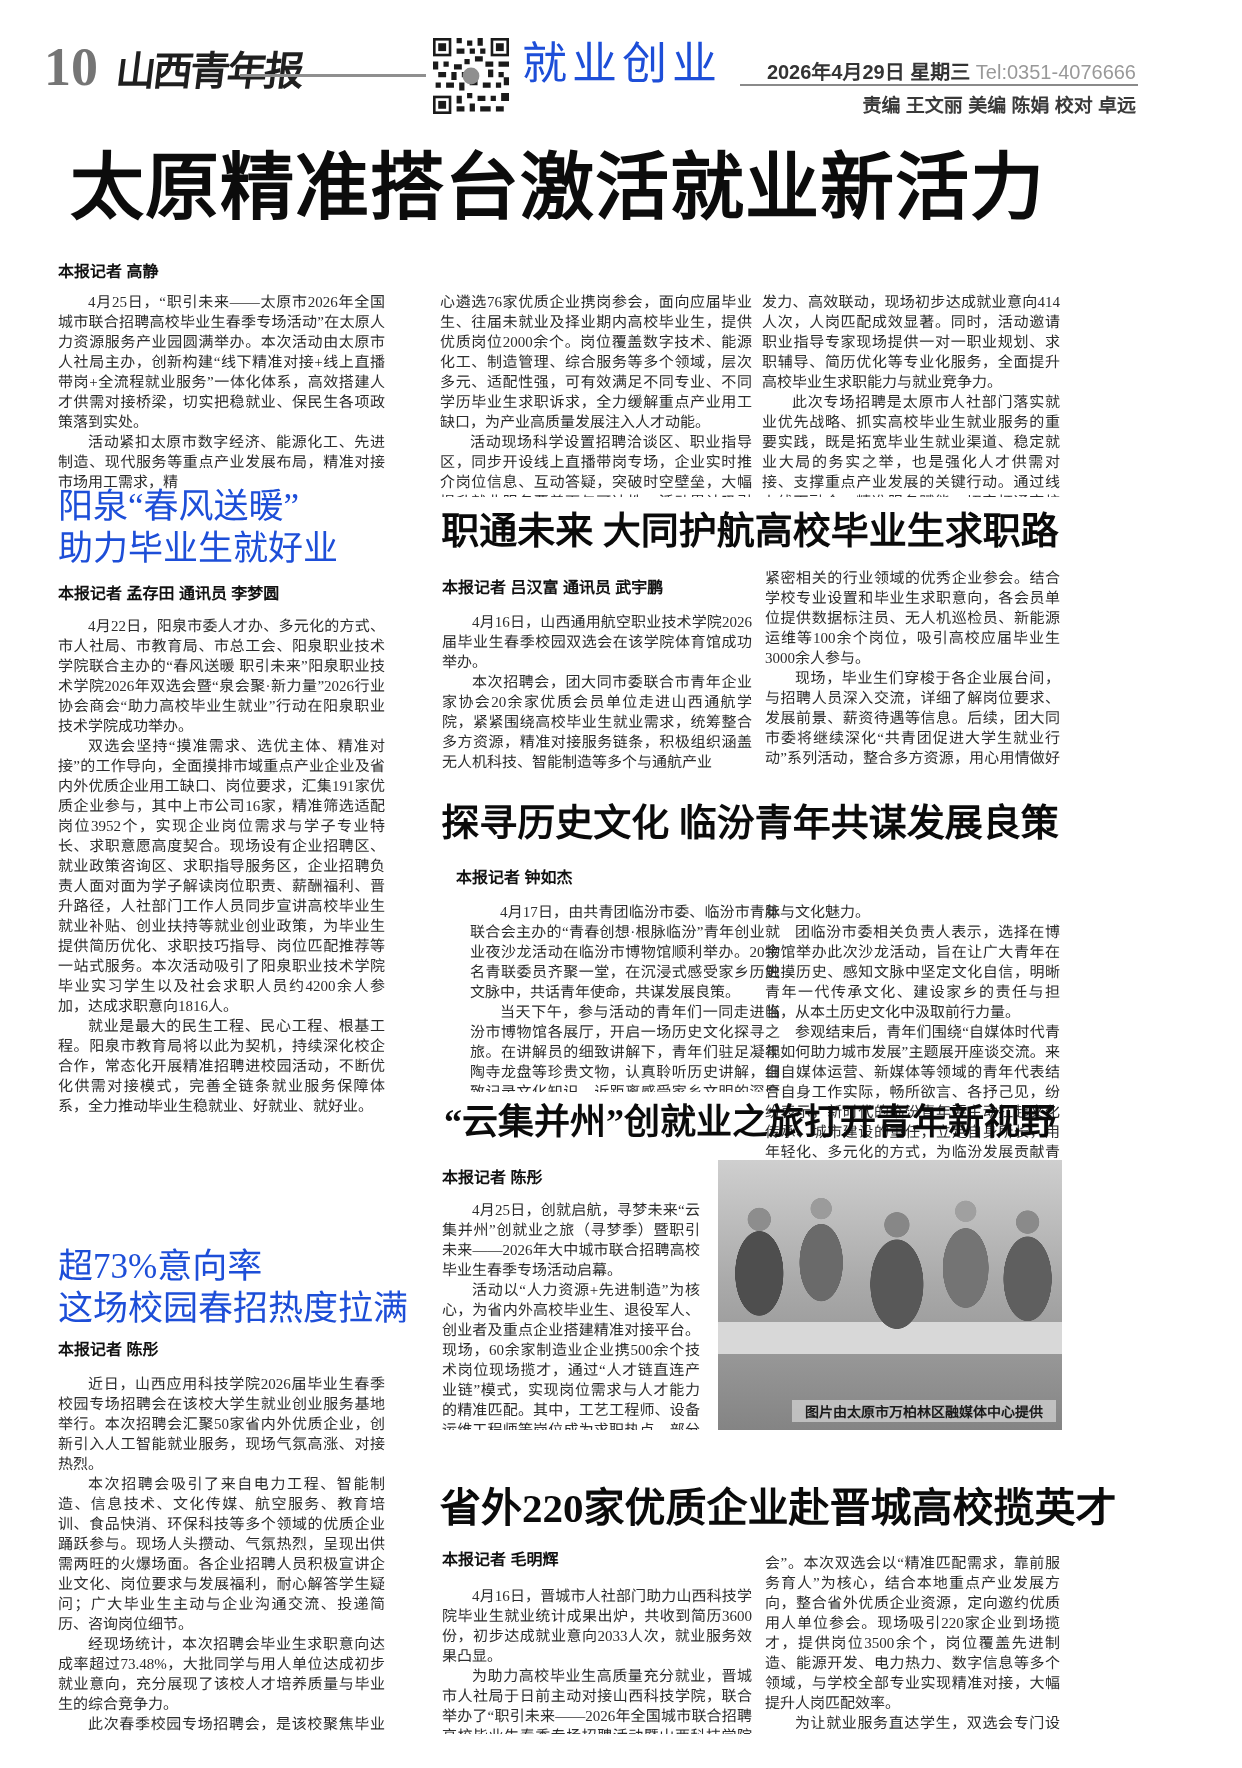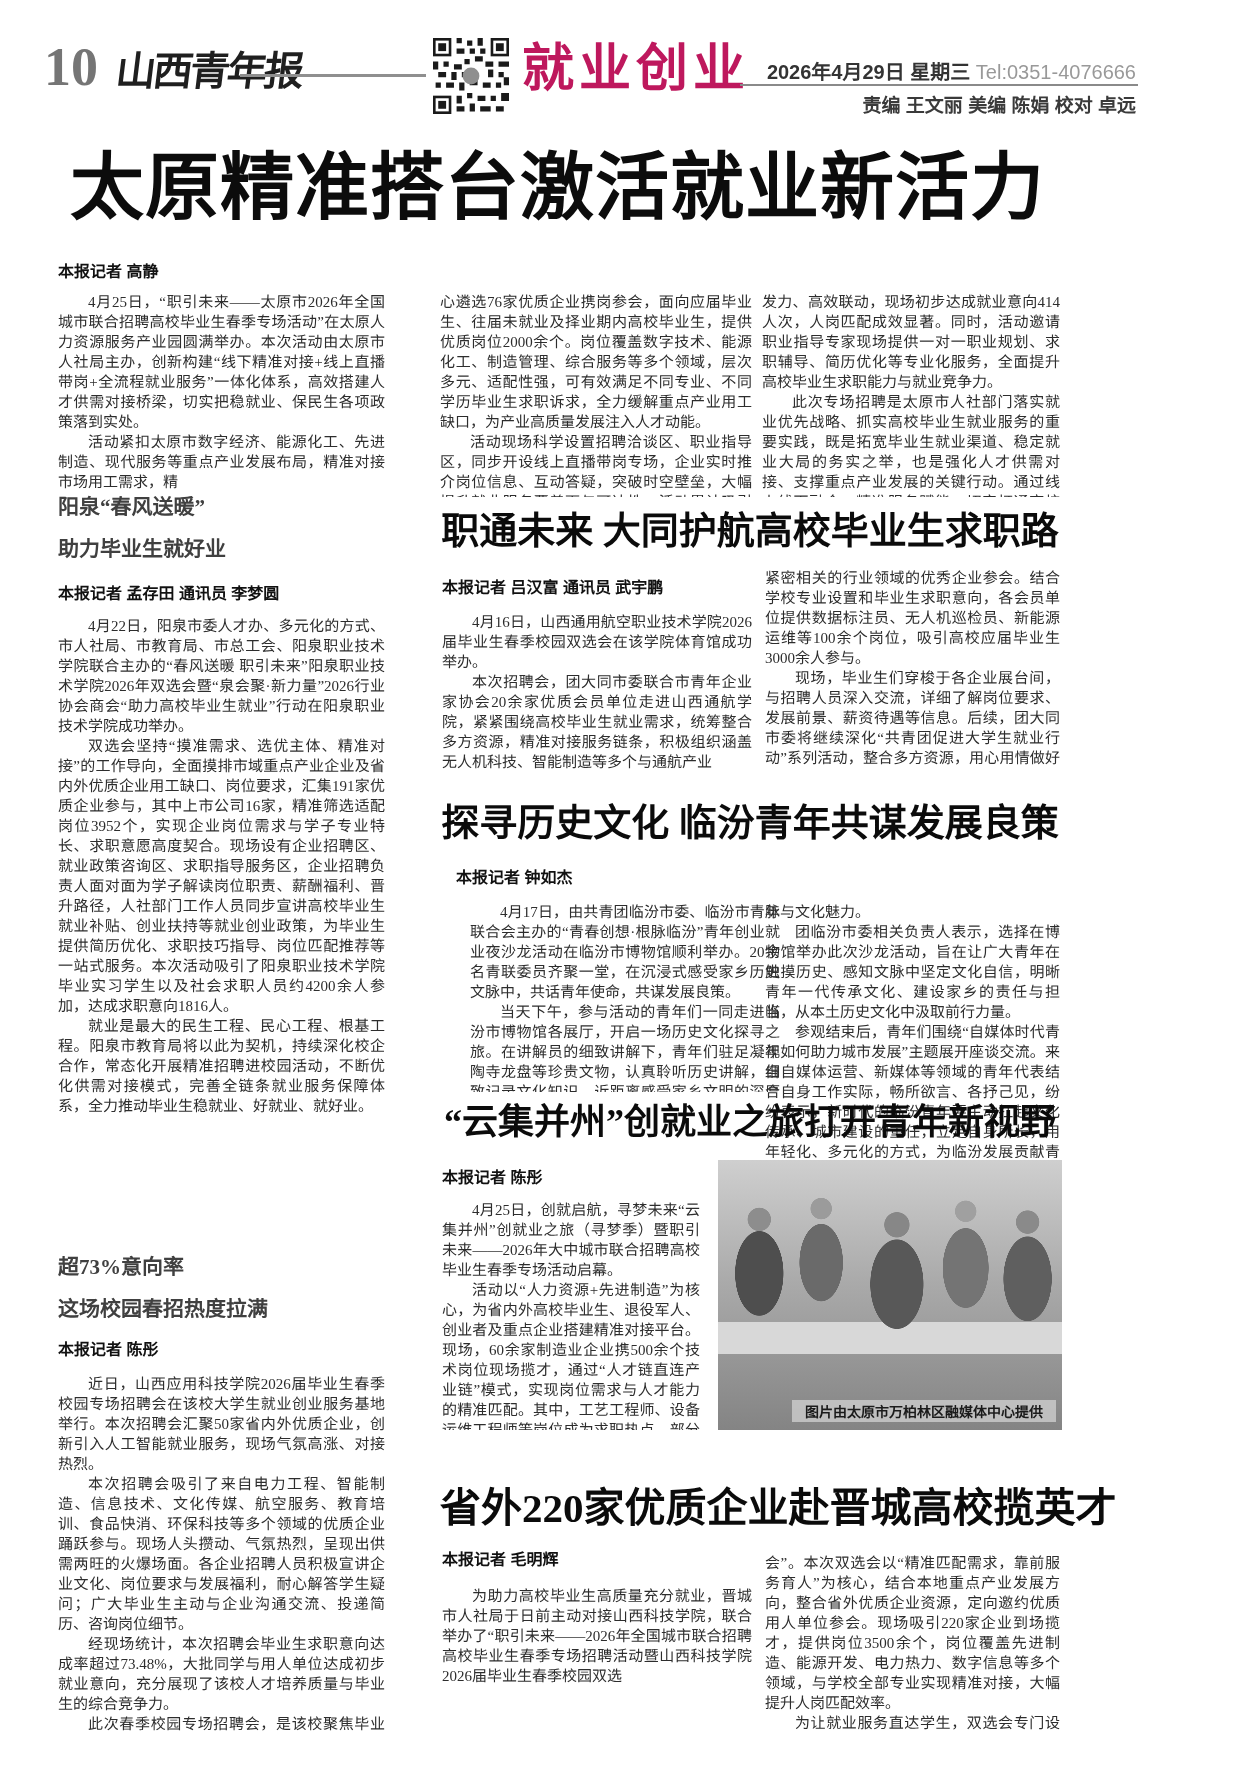--- a/index.html
+++ b/index.html
@@ -6,21 +6,21 @@
   .page{position:relative;width:1242px;height:1768px;margin:0 auto;background:#ffffff;overflow:hidden;
         font-family:"Liberation Serif","DejaVu Serif",serif;color:#2d2d2d;}
   .abs{position:absolute;}
 
   
   .pgnum{left:44px;top:40px;font-size:54px;font-weight:bold;color:#757575;line-height:1;}
   .masthead{left:116px;top:52px;font-size:40px;font-weight:900;color:#1f1f1f;
             transform:skewX(-7deg);letter-spacing:-3px;line-height:1;}
   .rule-l{left:240px;top:74px;width:186px;height:3px;background:#8f8f8f;}
   .qrbox{left:433px;top:38px;width:76px;height:76px;}
-  .section-title{left:522px;top:40px;font-size:52px;font-weight:700;color:#be185d;
+  .section-title{left:522px;top:40px;font-size:45px;font-weight:400;color:#1d4ed8;
                  letter-spacing:5px;line-height:1.1;}
   .dateline{left:700px;top:56px;width:436px;text-align:right;
             font-family:"Liberation Sans","DejaVu Sans",sans-serif;
             font-size:20px;font-weight:bold;color:#333;white-space:nowrap;}
   .dateline .tel{color:#999;font-weight:normal;}
   .rule-r{left:740px;top:84px;width:398px;height:2px;background:#8a8a8a;}
   .staffline{left:700px;top:90px;width:436px;text-align:right;
              font-family:"Liberation Sans","DejaVu Sans",sans-serif;
              font-size:19px;font-weight:bold;color:#3a3a3a;white-space:nowrap;}
 
@@ -29,21 +29,21 @@
                  font-size:74px;font-weight:900;color:#0c0c0c;line-height:1.15;
                  white-space:nowrap;letter-spacing:1px;}
 
   
   .byline{font-family:"Liberation Sans","DejaVu Sans",sans-serif;
           font-size:16px;font-weight:bold;color:#111;line-height:1.2;}
   .bodytext{font-size:15px;line-height:20px;text-align:justify;color:#2d2d2d;overflow:hidden;}
   .bodytext p{margin:0;text-indent:2em;}
   .bodytext p.cont{text-indent:0;}
 
-  .sec-title{font-weight:700;color:#404040;line-height:42px;font-size:21px;}
+  .sec-title{font-weight:400;color:#1d4ed8;line-height:42px;font-size:35px;}
   .mid-title{font-weight:900;color:#0b0b0b;text-align:center;white-space:nowrap;}
 
   
   .photo{left:718px;top:1160px;width:344px;height:270px;overflow:hidden;
          background:
            radial-gradient(ellipse 40px 70px at 12% 42%, #4e4e4e 60%, transparent 61%),
            radial-gradient(ellipse 36px 64px at 30% 38%, #6a6a6a 60%, transparent 61%),
            radial-gradient(ellipse 44px 74px at 52% 46%, #585858 60%, transparent 61%),
            radial-gradient(ellipse 38px 66px at 72% 40%, #747474 60%, transparent 61%),
            radial-gradient(ellipse 40px 70px at 90% 44%, #5f5f5f 60%, transparent 61%),
@@ -159,20 +159,21 @@
     <p>4月25日，创就启航，寻梦未来“云集并州”创就业之旅（寻梦季）暨职引未来——2026年大中城市联合招聘高校毕业生春季专场活动启幕。</p>
     <p>活动以“人力资源+先进制造”为核心，为省内外高校毕业生、退役军人、创业者及重点企业搭建精准对接平台。现场，60余家制造业企业携500余个技术岗位现场揽才，通过“人才链直连产业链”模式，实现岗位需求与人才能力的精准匹配。其中，工艺工程师、设备运维工程师等岗位成为求职热点，部分企业与求职者现场达成就业意向。</p>
   </div>
   <div class="abs photo">
     <div class="photo-credit">图片由太原市万柏林区融媒体中心提供</div>
   </div>
 
   <div class="abs mid-title" style="left:440px;top:1474px;width:620px;font-size:41px;">省外220家优质企业赴晋城高校揽英才</div>
   <div class="abs byline" style="left:442px;top:1550px;">本报记者 毛明辉</div>
   <div class="abs bodytext" style="left:442px;top:1586px;width:310px;height:148px;">
+    <p>4月16日，晋城市人社部门助力山西科技学院毕业生就业统计成果出炉，共收到简历3600份，初步达成就业意向2033人次，就业服务效果凸显。</p>
     <p>为助力高校毕业生高质量充分就业，晋城市人社局于日前主动对接山西科技学院，联合举办了“职引未来——2026年全国城市联合招聘高校毕业生春季专场招聘活动暨山西科技学院2026届毕业生春季校园双选</p>
   </div>
   <div class="abs bodytext" style="left:765px;top:1553px;width:295px;height:181px;">
     <p class="cont">会”。本次双选会以“精准匹配需求，靠前服务育人”为核心，结合本地重点产业发展方向，整合省外优质企业资源，定向邀约优质用人单位参会。现场吸引220家企业到场揽才，提供岗位3500余个，岗位覆盖先进制造、能源开发、电力热力、数字信息等多个领域，与学校全部专业实现精准对接，大幅提升人岗匹配效率。</p>
     <p>为让就业服务直达学生，双选会专门设立就业服务专区，市人社局业务骨干面对面讲解就业扶持政策，将就业服务实实在在送到学生身边。</p>
   </div>
 
 </div>
 
 </body></html>

